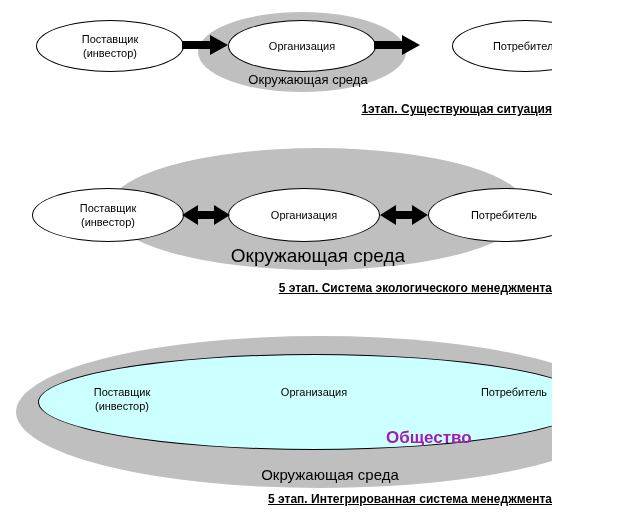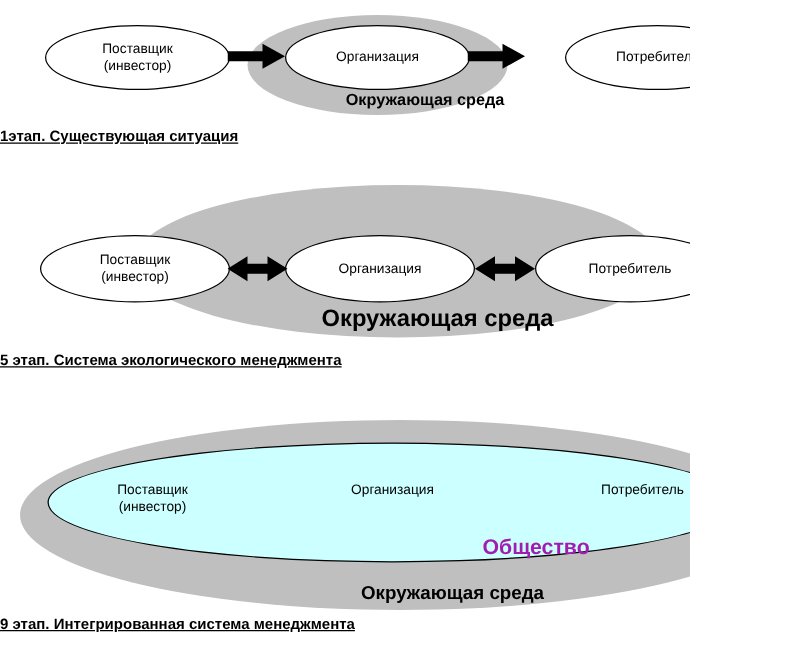--- a/index.html
+++ b/index.html
@@ -40,28 +40,27 @@
   }
   .node-label, .plain-label {
     font-size: 11px;
     line-height: 14px;
     color: #000000;
     white-space: pre-line;
   }
   .env-label {
     position: absolute;
     color: #000000;
-    font-weight: bold;
+    font-weight: normal;
     text-align: center;
-    margin-left: 32px;
   }
   .caption {
     position: absolute;
     width: 100%;
-    text-align: left;
+    text-align: right;
     font-size: 12px;
     font-weight: bold;
     color: #000000;
     text-decoration: underline;
   }
   .arrow {
     position: absolute;
   }
   .stage1-env-label {
     font-size: 13px;
@@ -162,16 +161,16 @@
 (инвестор)</div>
 
     <div class="free-label" style="left:252px; top:385px; width:124px;">Организация</div>
 
     <div class="free-label" style="left:452px; top:385px; width:124px;">Потребитель</div>
 
     <div class="society-label" style="left:386px; top:428px;">Общество</div>
 
     <div class="env-label stage3-env-label" style="left:230px; top:466px; width:200px;">Окружающая среда</div>
 
-    <div class="caption" style="left:0; top:492px;">9 этап. Интегрированная система менеджмента</div>
+    <div class="caption" style="left:0; top:492px;">5 этап. Интегрированная система менеджмента</div>
   </div>
 
 </div>
 
 </body></html>

